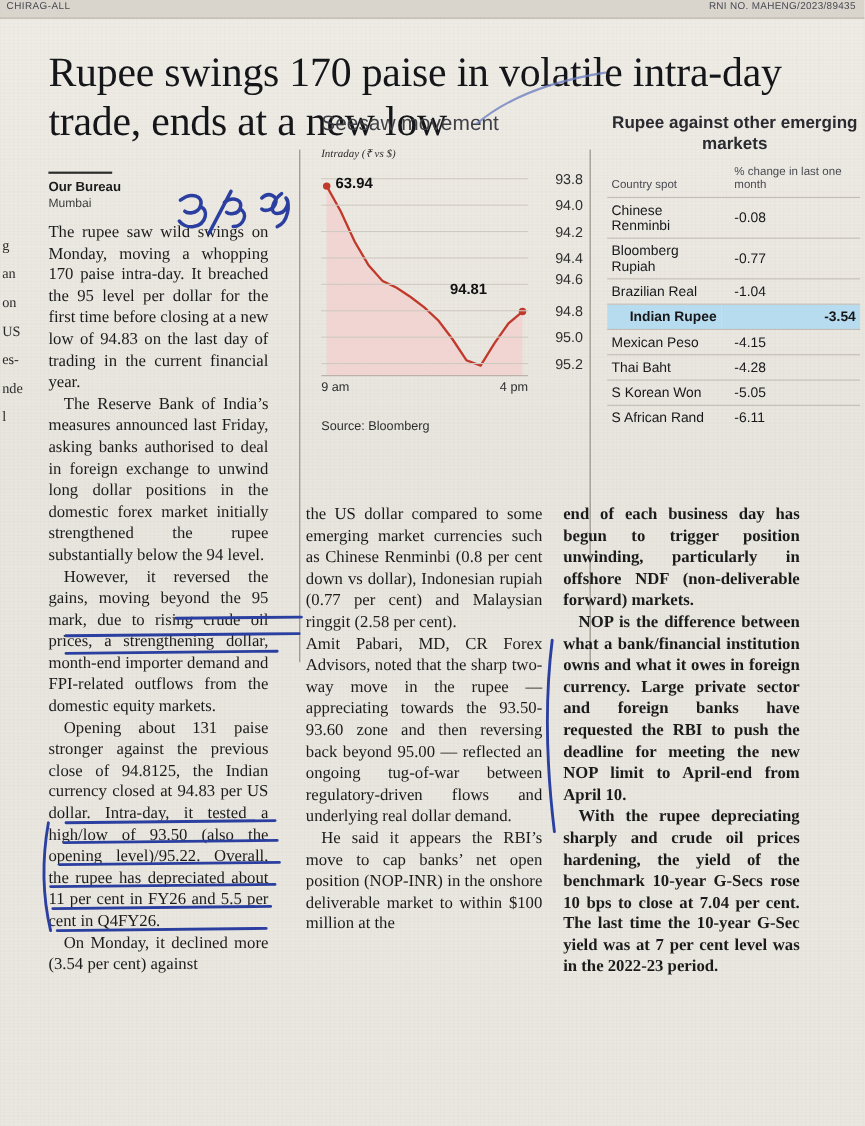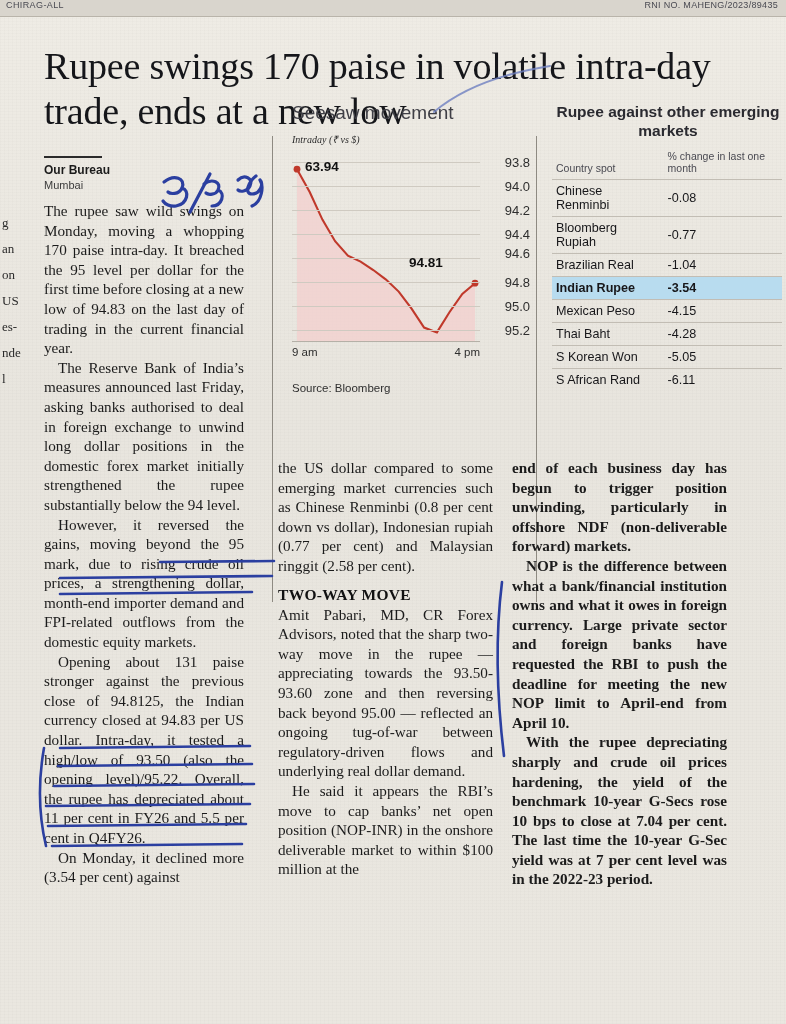--- a/index.html
+++ b/index.html
@@ -137,21 +137,21 @@
     font-size:10.5px;font-weight:normal;color:#4a4a52;text-align:left;
     padding:2px 4px 5px 4px;line-height:12px;vertical-align:bottom;
   }
   table.mkt th.r{text-align:left;padding-left:12px;}
   table.mkt td{
     font-size:12.6px;color:#17171a;padding:4px 4px;
     border-top:1px solid #c2bdb4;
   }
   table.mkt td.v{padding-left:12px;}
   table.mkt tr.hl td{
-    background:#b8dcef;font-weight:bold;
+    background:#b8dcef;font-weight:bold;text-align:right;
   }
 
   
   .lower{position:relative;margin-top:18px;}
   .lcol{position:absolute;top:0;width:215px;}
   .lcol.c1{left:0;}
   .lcol.c2{left:234px;}
   .lcol.c3{left:468px;font-weight:bold;}
   .subhead{
     font-family:"Liberation Serif",serif;font-weight:bold;font-size:15.5px;
@@ -289,21 +289,20 @@
     </div>
 
     <div class="lower">
       <div class="lcol c1">
         
       </div>
       <div class="lcol c2">
         <div class="body-text">
           <p class="first">the US dollar compared to some emerging market currencies such as Chinese Renminbi (0.8 per cent down vs dollar), Indonesian rupiah (0.77 per cent) and Malaysian ringgit (2.58 per cent).</p>
         </div>
-        <div class="subhead">TWO-WAY MOVE</div>
         <div class="body-text">
           <p class="first">Amit Pabari, MD, CR Forex Advisors, noted that the sharp two-way move in the rupee — appreciating towards the 93.50-93.60 zone and then reversing back beyond 95.00 — reflected an ongoing tug-of-war between regulatory-driven flows and underlying real dollar demand.</p>
           <p>He said it appears the RBI’s move to cap banks’ net open position (NOP-INR) in the onshore deliverable market to within $100 million at the</p>
         </div>
       </div>
       <div class="lcol c3">
         <div class="body-text">
           <p class="first">end of each business day has begun to trigger position unwinding, particularly in offshore NDF (non-deliverable forward) markets.</p>
           <p>NOP is the difference between what a bank/financial institution owns and what it owes in foreign currency. Large private sector and foreign banks have requested the RBI to push the deadline for meeting the new NOP limit to April-end from April 10.</p>
           <p>With the rupee depreciating sharply and crude oil prices hardening, the yield of the benchmark 10-year G-Secs rose 10 bps to close at 7.04 per cent. The last time the 10-year G-Sec yield was at 7 per cent level was in the 2022-23 period.</p>

